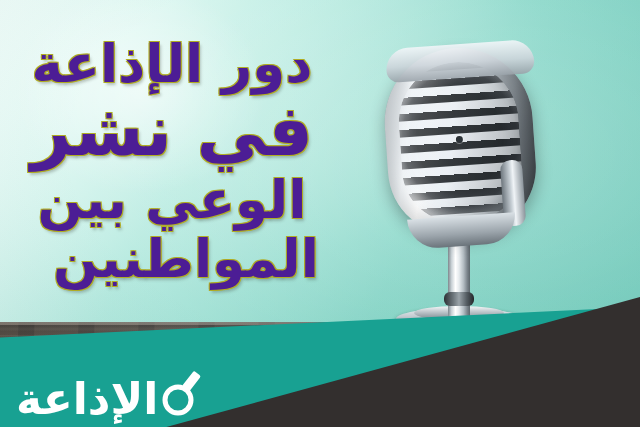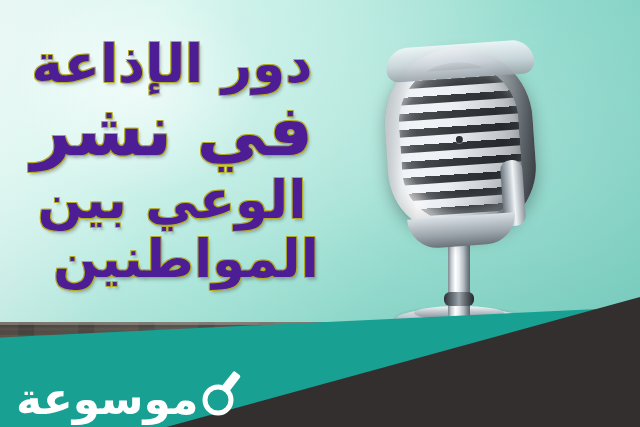--- a/index.html
+++ b/index.html
@@ -273,16 +273,16 @@
   <div class="banner"></div>
   <div class="wedge"></div>
 
   <div class="logo">
     <span class="logo-mark">
       <svg width="52" height="52" viewBox="0 0 52 52" aria-hidden="true">
         <circle cx="22" cy="33" r="13" fill="none" stroke="#ffffff" stroke-width="5"></circle>
         <rect x="31" y="4" width="9" height="20" rx="2" fill="#ffffff" transform="rotate(38 35 14)"></rect>
       </svg>
     </span>
-    <span class="logo-text">موسوعة</span>
+    <span class="logo-text">الإذاعة</span>
   </div>
 
 </div>
 
 </body></html>

